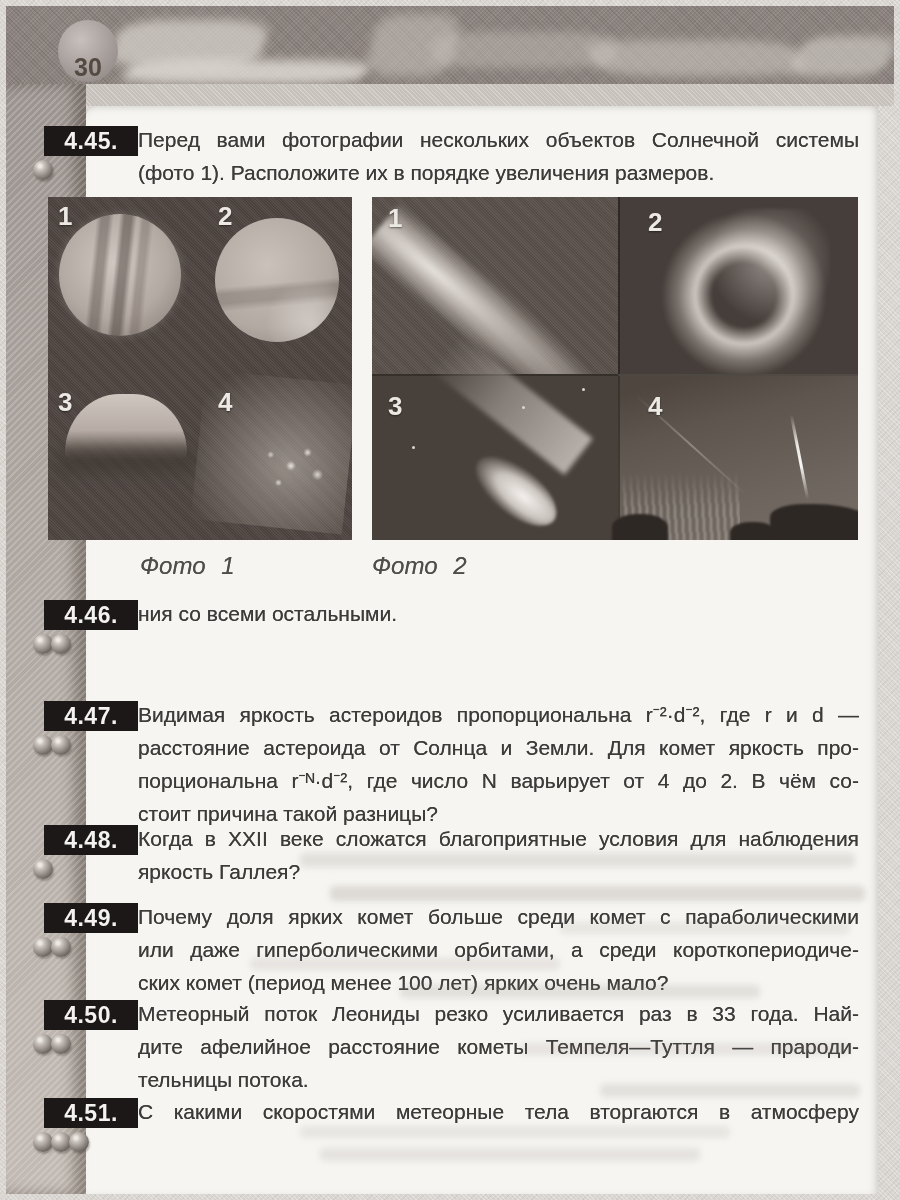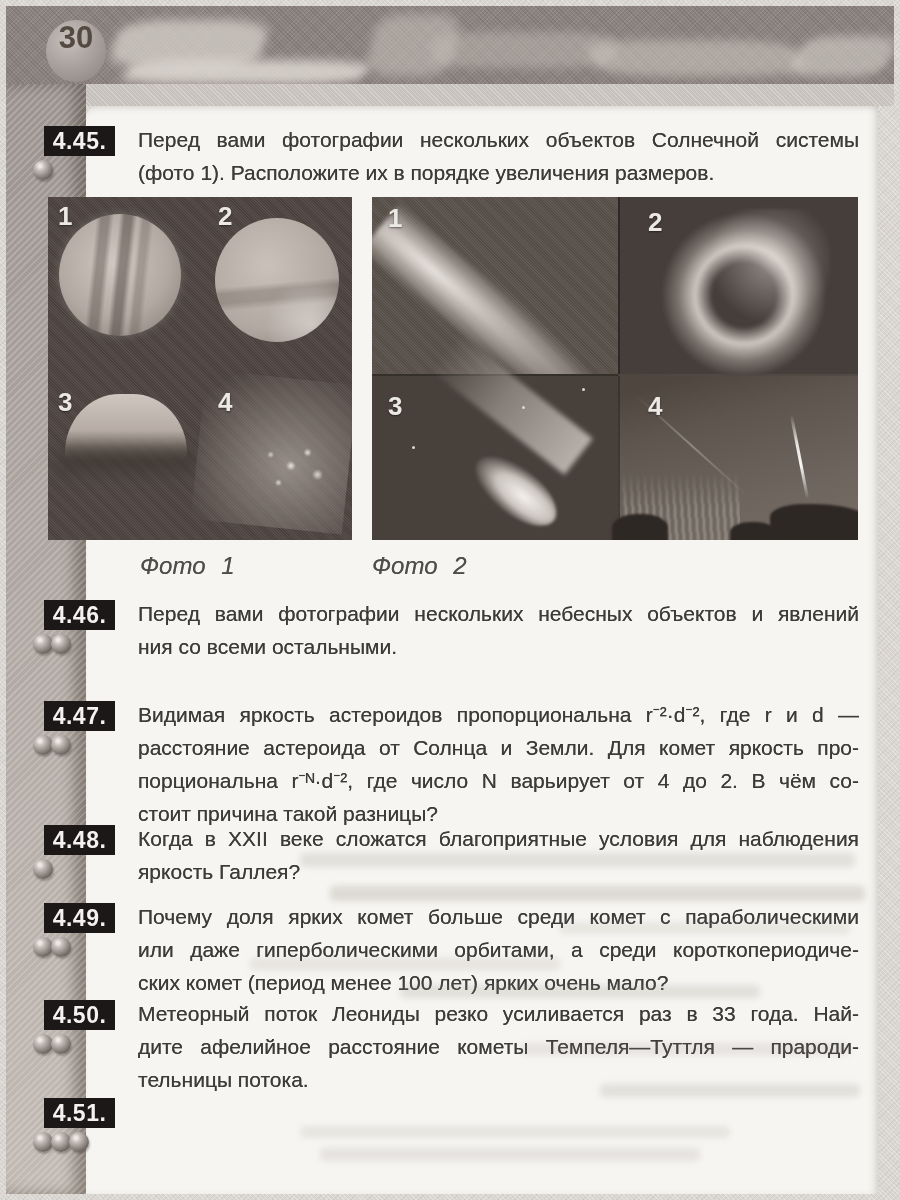--- a/index.html
+++ b/index.html
@@ -13,38 +13,38 @@
     background-image:repeating-linear-gradient(45deg,rgba(0,0,0,.10) 0 1px,transparent 1px 3px),
                      repeating-linear-gradient(-45deg,rgba(255,255,255,.08) 0 1px,transparent 1px 3px);
     overflow:hidden;}
   .blob{position:absolute;filter:blur(5px);border-radius:30%;}
   .b1{left:108px;top:14px;width:150px;height:48px;background:rgba(214,208,202,.75);transform:skewX(-18deg);}
   .b2{left:120px;top:54px;width:240px;height:24px;background:rgba(226,221,215,.8);transform:skewX(-30deg);}
   .b3{left:365px;top:8px;width:85px;height:62px;background:rgba(205,198,192,.5);transform:skewX(-12deg);}
   .b4{left:425px;top:26px;width:185px;height:36px;background:rgba(198,191,185,.45);}
   .b5{left:585px;top:34px;width:210px;height:36px;background:rgba(205,198,192,.55);transform:skewX(24deg);}
   .b6{left:790px;top:30px;width:95px;height:40px;background:rgba(212,206,200,.6);transform:skewX(-26deg);}
-  .pageball{position:absolute;left:40px;top:14px;width:60px;height:62px;border-radius:50%;
+  .pageball{position:absolute;left:52px;top:14px;width:60px;height:62px;border-radius:50%;
     background:radial-gradient(circle at 38% 32%,#c7c0bc,#a59d99 55%,#8a827e);
-    display:flex;align-items:flex-start;justify-content:center;
-    font-size:31px;font-weight:bold;color:#554a42;}
+    display:flex;align-items:flex-end;justify-content:center;
+    font-size:25px;font-weight:bold;color:#554a42;}
   
   .topgap{position:absolute;left:6px;top:84px;width:888px;height:22px;background:#c7c1bc;
     background-image:repeating-linear-gradient(45deg,rgba(255,255,255,.25) 0 1px,transparent 1px 3px);}
   .strip{position:absolute;left:6px;top:84px;width:80px;height:1110px;
     background:linear-gradient(180deg,#9b938f,#a9a19c 30%,#b6aea8 65%,#c2bab3);
     box-shadow:inset -12px 0 14px rgba(70,60,52,.45);}
   .strip:after{content:"";position:absolute;inset:0;
     background:repeating-linear-gradient(135deg,rgba(255,255,255,.18) 0 2px,transparent 2px 5px);}
   .content{position:absolute;left:86px;top:106px;width:792px;height:1088px;background:#f6f5f2;
     border-top-left-radius:10px;
     box-shadow:inset -6px 0 10px -5px rgba(100,90,80,.30), inset 0 6px 8px -6px rgba(100,90,80,.25);}
   
   .prob{position:absolute;left:0;width:900px;height:0;}
-  .pnum{position:absolute;left:44px;top:0;width:71px;height:30px;background:#1b1817;
+  .pnum{position:absolute;left:44px;top:0;width:94px;height:30px;background:#1b1817;
     color:#f4f2f0;font-size:23px;font-weight:bold;letter-spacing:.5px;
     display:flex;align-items:center;justify-content:center;}
   .balls{position:absolute;left:33px;top:34px;display:flex;}
   .ball{width:20px;height:20px;border-radius:50%;margin-right:-2px;
     background:radial-gradient(circle at 35% 30%,#ece8e4 0 8%,#c9c2bd 22%,#8f8782 55%,#564f4a 85%,#443d39);
     box-shadow:1px 2px 2px rgba(60,50,45,.35);}
   .ptext{position:absolute;left:138px;top:-3px;width:721px;color:#3c3b3a;
     font-size:21px;line-height:33px;text-shadow:0 0 .5px rgba(60,59,58,.85);}
   .tline{text-align:justify;text-align-last:justify;white-space:normal;}
   .tline.last{text-align-last:left;}
@@ -195,21 +195,20 @@
   <div class="caption cap1">Фото 1</div>
   <div class="caption cap2">Фото 2</div>
 
   <div class="prob" style="top:600px">
     <div class="pnum">4.46.</div>
     <div class="balls">
         <span class="ball"></span>
         <span class="ball"></span>
       </div>
     <div class="ptext">
-        <div class="tline">Перед вами фотографии нескольких небесных объектов и явлений</div>
         <div class="tline last">ния со всеми остальными.</div>
       </div>
   </div>
 
   <div class="prob" style="top:701px">
     <div class="pnum">4.47.</div>
     <div class="balls">
         <span class="ball"></span>
         <span class="ball"></span>
       </div>
@@ -259,20 +258,21 @@
   </div>
 
   <div class="prob" style="top:1098px">
     <div class="pnum">4.51.</div>
     <div class="balls">
         <span class="ball"></span>
         <span class="ball"></span>
         <span class="ball"></span>
       </div>
     <div class="ptext">
+        <div class="tline">С какими скоростями метеорные тела вторгаются в атмосферу</div>
       </div>
   </div>
 
   <div class="ghost" style="left:300px;top:853px;width:555px;height:14px"></div>
   <div class="ghost" style="left:330px;top:886px;width:535px;height:15px;background:rgba(150,139,129,.26)"></div>
   <div class="ghost" style="left:560px;top:922px;width:290px;height:12px;background:rgba(150,139,129,.14)"></div>
   <div class="ghost" style="left:250px;top:958px;width:310px;height:12px;background:rgba(150,139,129,.16)"></div>
   <div class="ghost" style="left:400px;top:985px;width:360px;height:13px"></div>
   <div class="ghost" style="left:520px;top:1043px;width:330px;height:12px;background:rgba(150,139,129,.16)"></div>
   <div class="ghost" style="left:600px;top:1084px;width:260px;height:13px"></div>

